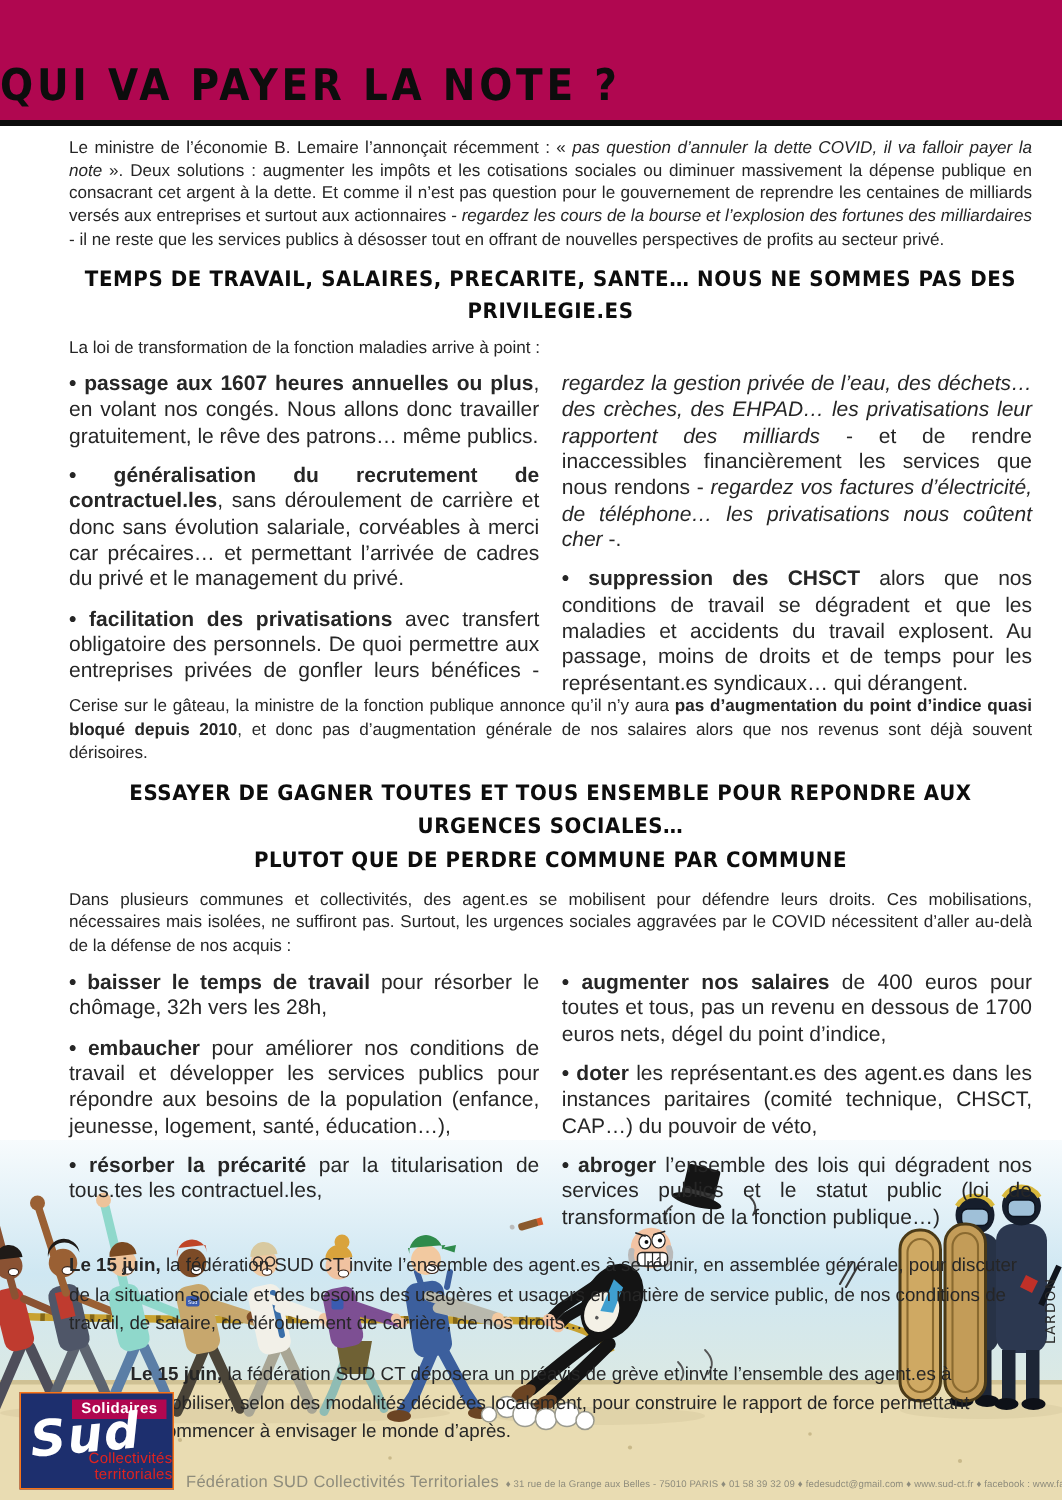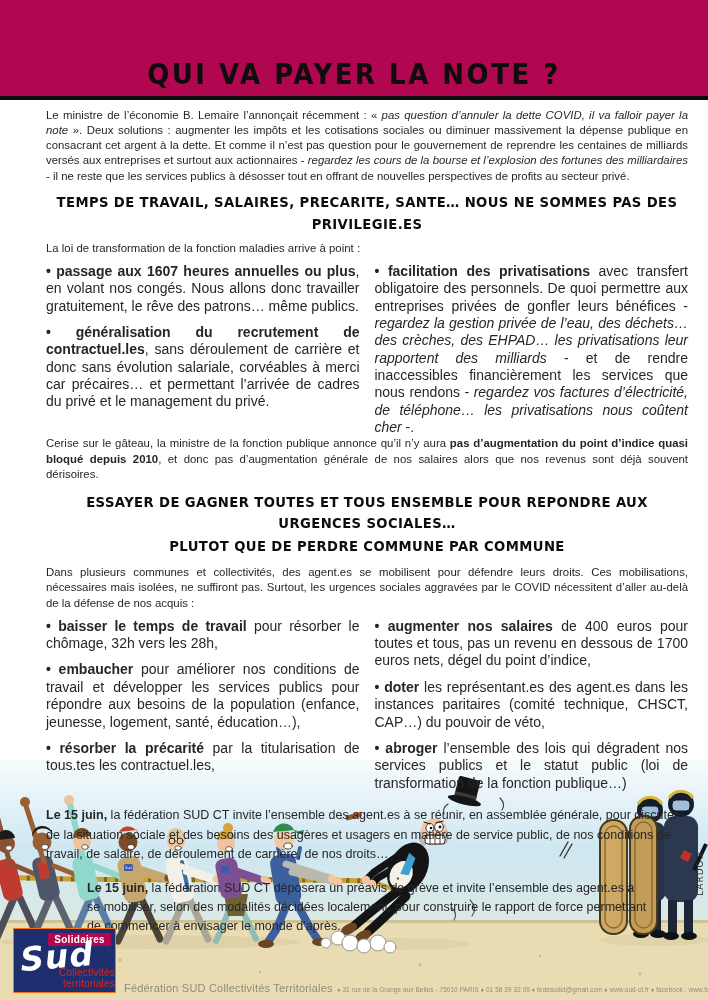--- a/index.html
+++ b/index.html
@@ -1,22 +1,22 @@
 <!DOCTYPE html>
 <html><head>
 <meta charset="utf-8">
 <style>
   *{margin:0;padding:0;box-sizing:border-box}
   html,body{background:#ffffff}
   body{width:708px;height:1000px;font-family:"Liberation Sans",sans-serif;color:#262626}
   .page{position:relative;width:708px;height:1000px;overflow:hidden;background:#fff}
 
   
-  .masthead{position:relative;z-index:2;height:100px;background:#b00750;border-bottom:4px solid #0d0d0d;
-    display:flex;align-items:flex-end;justify-content:center;padding-bottom:7px}
+  .masthead{position:relative;z-index:2;height:84px;background:#b00750;border-bottom:4px solid #0d0d0d;
+    display:flex;align-items:flex-end;justify-content:flex-start;padding-bottom:7px}
   .masthead h1{font-family:"DejaVu Sans",sans-serif;font-weight:bold;font-size:26px;letter-spacing:2.5px;
     color:#0d0d0d;transform:scaleY(1.12)}
 
   
   .content{position:relative;z-index:2;padding:8px 20px 0 46px}
   .body-p{font-size:11.4px;line-height:1.33;text-align:justify}
   .b{font-weight:bold}
   .i{font-style:italic}
 
   .sec-title{font-family:"DejaVu Sans",sans-serif;font-weight:bold;font-size:13.2px;letter-spacing:.4px;
@@ -60,20 +60,21 @@
     <p class="body-p"><span>Le ministre de l’économie B. Lemaire l’annonçait récemment : « </span><span class="i">pas question d’annuler la dette COVID, il va falloir payer la note</span><span> ». Deux solutions : augmenter les impôts et les cotisations sociales ou diminuer massivement la dépense publique en consacrant cet argent à la dette. Et comme il n’est pas question pour le gouvernement de reprendre les centaines de milliards versés aux entreprises et surtout aux actionnaires - </span><span class="i">regardez les cours de la bourse et l’explosion des fortunes des milliardaires</span><span> - il ne reste que les services publics à désosser tout en offrant de nouvelles perspectives de profits au secteur privé.</span></p>
 
     <h2 class="sec-title mt10">TEMPS DE TRAVAIL, SALAIRES, PRECARITE, SANTE… NOUS NE SOMMES PAS DES PRIVILEGIE.ES</h2>
 
     <p class="body-p mt6">La loi de transformation de la fonction maladies arrive à point :</p>
 
     <div class="cols">
       <p class="item"><span class="b">• passage aux 1607 heures annuelles ou plus</span><span>, en volant nos congés. Nous allons donc travailler gratuitement, le rêve des patrons… même publics.</span></p>
       <p class="item"><span class="b">• généralisation du recrutement de contractuel.les</span><span>, sans déroulement de carrière et donc sans évolution salariale, corvéables à merci car précaires… et permettant l’arrivée de cadres du privé et le management du privé.</span></p>
       <p class="item"><span class="b">• facilitation des privatisations</span><span> avec transfert obligatoire des personnels. De quoi permettre aux entreprises privées de gonfler leurs bénéfices - </span><span class="i">regardez la gestion privée de l’eau, des déchets… des crèches, des EHPAD… les privatisations leur rapportent des milliards</span><span> - et de rendre inaccessibles financièrement les services que nous rendons - </span><span class="i">regardez vos factures d’électricité, de téléphone… les privatisations nous coûtent cher</span><span> -.</span></p>
+      <p class="item"><span class="b">• suppression des CHSCT</span><span> alors que nos conditions de travail se dégradent et que les maladies et accidents du travail explosent. Au passage, moins de droits et de temps pour les représentant.es syndicaux… qui dérangent.</span></p>
     </div>
 
     <p class="body-p"><span>Cerise sur le gâteau, la ministre de la fonction publique annonce qu’il n’y aura </span><span class="b">pas d’augmentation du point d’indice quasi bloqué depuis 2010</span><span>, et donc pas d’augmentation générale de nos salaires alors que nos revenus sont déjà souvent dérisoires.</span></p>
 
     <h2 class="sec-title mt12">
       <span style="display:block">ESSAYER DE GAGNER TOUTES ET TOUS ENSEMBLE POUR REPONDRE AUX URGENCES SOCIALES…</span>
       <span style="display:block">PLUTOT QUE DE PERDRE COMMUNE PAR COMMUNE</span>
     </h2>
 
     <p class="body-p mt10">Dans plusieurs communes et collectivités, des agent.es se mobilisent pour défendre leurs droits. Ces mobilisations, nécessaires mais isolées, ne suffiront pas. Surtout, les urgences sociales aggravées par le COVID nécessitent d’aller au-delà de la défense de nos acquis :</p>

